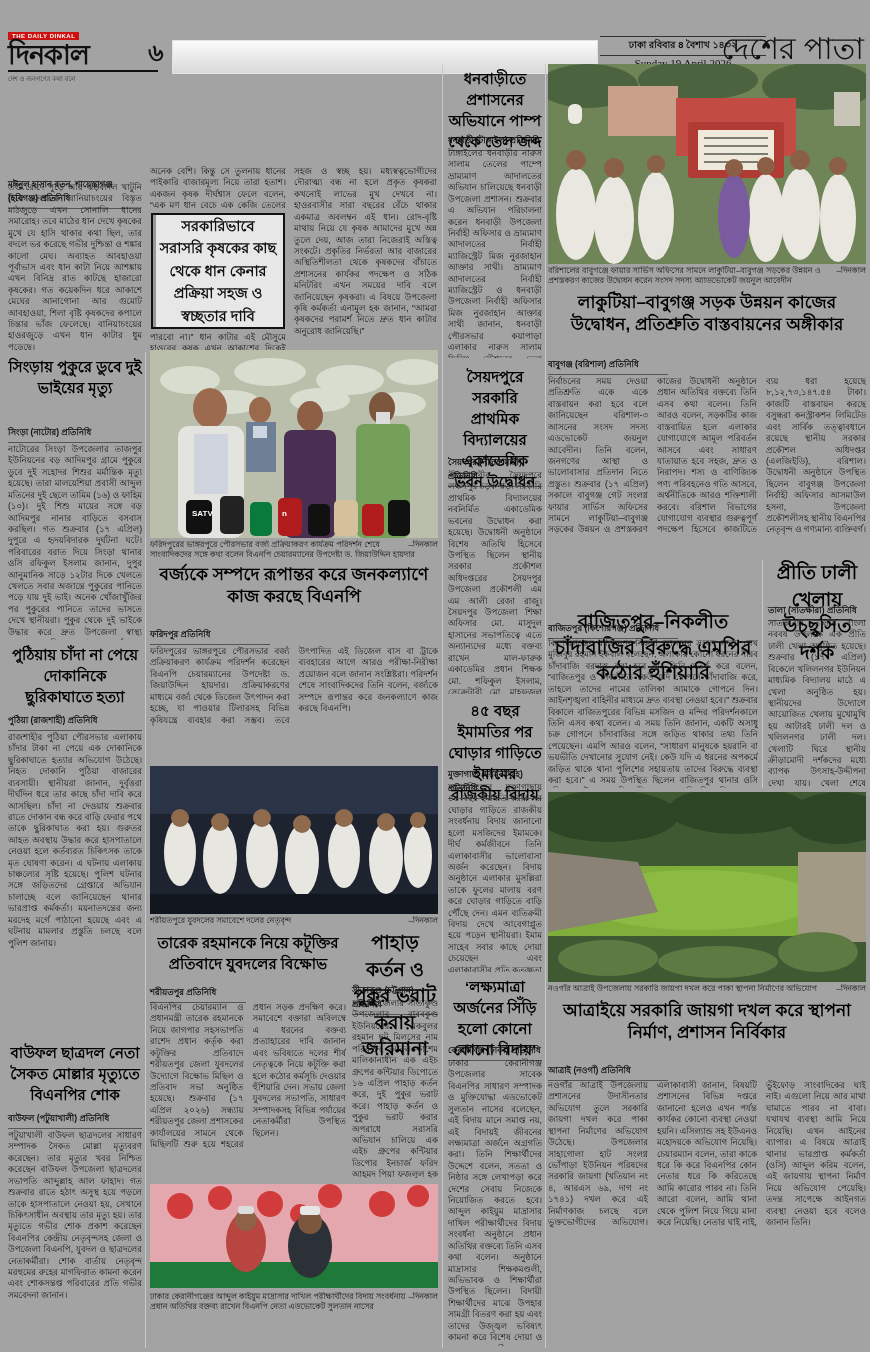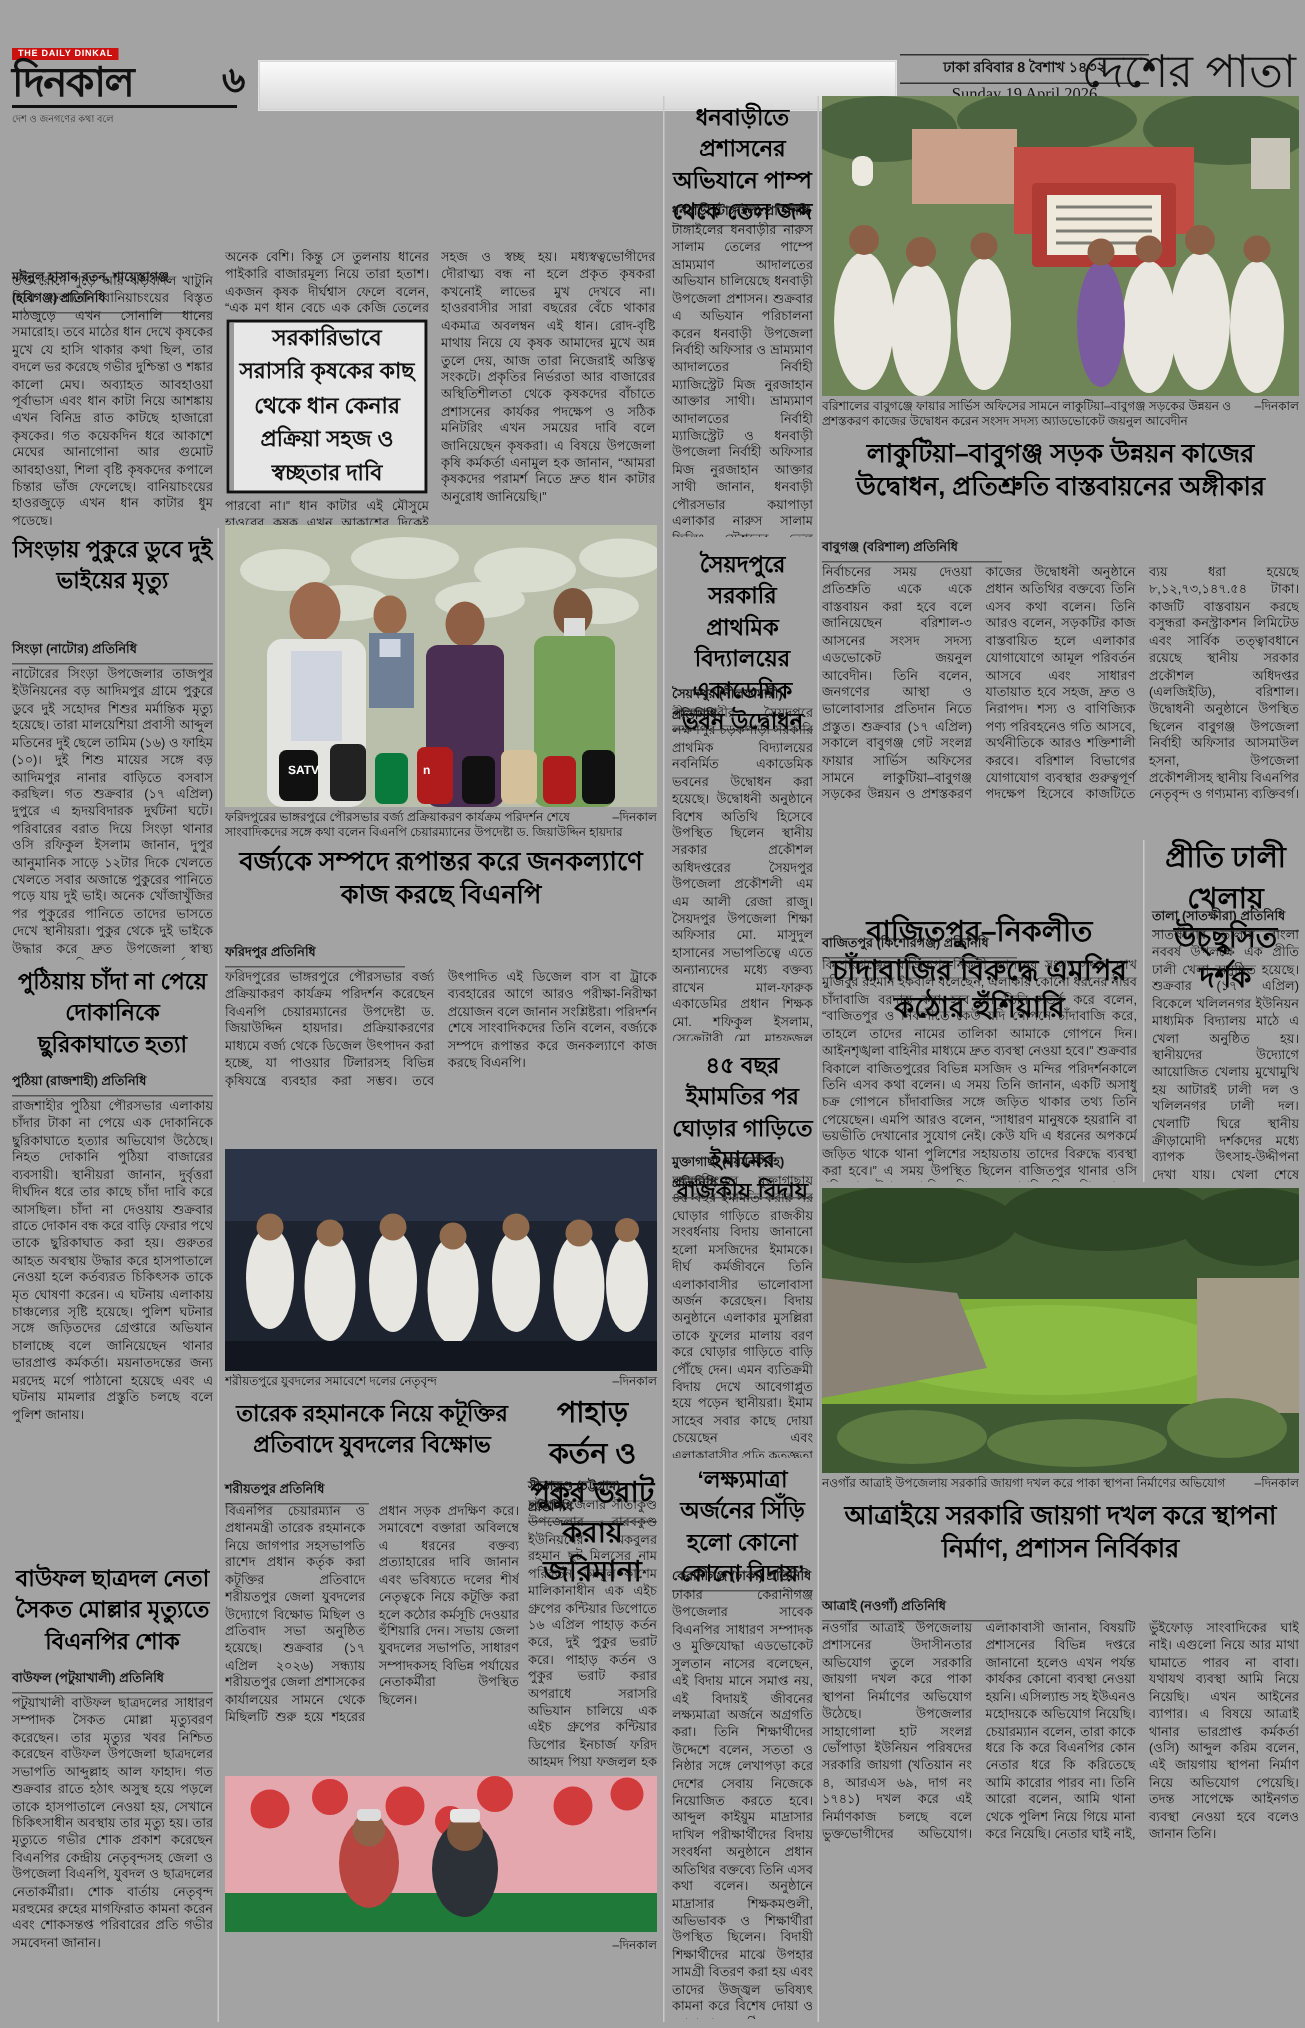--- a/index.html
+++ b/index.html
@@ -197,20 +197,21 @@
         </g>
       <g>
           <ellipse cx="160" cy="62" rx="22" ry="32" fill="#2c3138"></ellipse>
           <circle cx="160" cy="38" r="12" fill="#7d563e"></circle>
           <rect x="150" y="22" width="20" height="9" rx="3" fill="#e6e6e6"></rect>
         </g>
     </svg>
   </div>
   <div class="abs caption" style="left:150px;top:1292px;width:288px;height:22px;">
     <span class="credit">–দিনকাল</span>
+    <span>ঢাকার কেরানীগঞ্জের আব্দুল কাইয়ুম মাদ্রাসার দাখিল পরীক্ষার্থীদের বিদায় সংবর্ধনায় প্রধান অতিথির বক্তব্য রাখেন বিএনপি নেতা এডভোকেট সুলতান নাসের</span>
   </div>
 
   <div class="abs hl hl-sm" style="left:448px;top:68px;width:94px;">ধনবাড়ীতে প্রশাসনের অভিযানে পাম্প থেকে তেল জব্দ</div>
   <div class="abs byline" style="left:448px;top:134px;width:94px;">ধনবাড়ী (টাঙ্গাইল) প্রতিনিধি</div>
   <div class="abs body-text" style="left:448px;top:148px;width:94px;height:210px;">টাঙ্গাইলের ধনবাড়ীর নারুস সালাম তেলের পাম্পে ভ্রাম্যমাণ আদালতের অভিযান চালিয়েছে ধনবাড়ী উপজেলা প্রশাসন। শুক্রবার এ অভিযান পরিচালনা করেন ধনবাড়ী উপজেলা নির্বাহী অফিসার ও ভ্রাম্যমাণ আদালতের নির্বাহী ম্যাজিস্ট্রেট মিজ নুরজাহান আক্তার সাথী। ভ্রাম্যমাণ আদালতের নির্বাহী ম্যাজিস্ট্রেট ও ধনবাড়ী উপজেলা নির্বাহী অফিসার মিজ নুরজাহান আক্তার সাথী জানান, ধনবাড়ী পৌরসভার কয়াপাড়া এলাকার নারুস সালাম ফিলিং স্টেশনের তেল বিক্রয়ে অনিয়ম ও তেল মজুতের অভিযোগের ভিত্তিতে ভ্রাম্যমাণ আদালত পরিচালনা করা হয়। অভিযানে ৮১ লিটার অকটেন ও ৪৫ লিটার ডিজেল জব্দ করা হয়। এ সময় ফিলিং স্টেশনের এস আই ইকবাল হোসেনসহ ধনবাড়ী প্রেসক্লাবের সাংবাদিকরা উপস্থিত ছিলেন।</div>
 
   <div class="abs hl hl-sm" style="left:448px;top:366px;width:94px;">সৈয়দপুরে সরকারি প্রাথমিক বিদ্যালয়ের একাডেমিক ভবন উদ্বোধন</div>
   <div class="abs byline" style="left:448px;top:456px;width:94px;">সৈয়দপুর (নীলফামারী) প্রতিনিধি</div>
   <div class="abs body-text" style="left:448px;top:470px;width:94px;height:224px;">নীলফামারীর সৈয়দপুরে লক্ষণপুর চড়কপাড়া সরকারি প্রাথমিক বিদ্যালয়ের নবনির্মিত একাডেমিক ভবনের উদ্বোধন করা হয়েছে। উদ্বোধনী অনুষ্ঠানে বিশেষ অতিথি হিসেবে উপস্থিত ছিলেন স্থানীয় সরকার প্রকৌশল অধিদপ্তরের সৈয়দপুর উপজেলা প্রকৌশলী এম এম আলী রেজা রাজু। সৈয়দপুর উপজেলা শিক্ষা অফিসার মো. মাসুদুল হাসানের সভাপতিত্বে এতে অন্যান্যদের মধ্যে বক্তব্য রাখেন মাল-ফারুক একাডেমির প্রধান শিক্ষক মো. শফিকুল ইসলাম, সেক্রেটারী মো. মাহফুজুল ইসলাম, গঙ্গাপুর চড়কপাড়া সরকারি প্রাথমিক বিদ্যালয়ের পরিচালনা পর্ষদের সাবেক সভাপতি মো. আলমগীর হোসেন প্রামানিক।</div>
 

